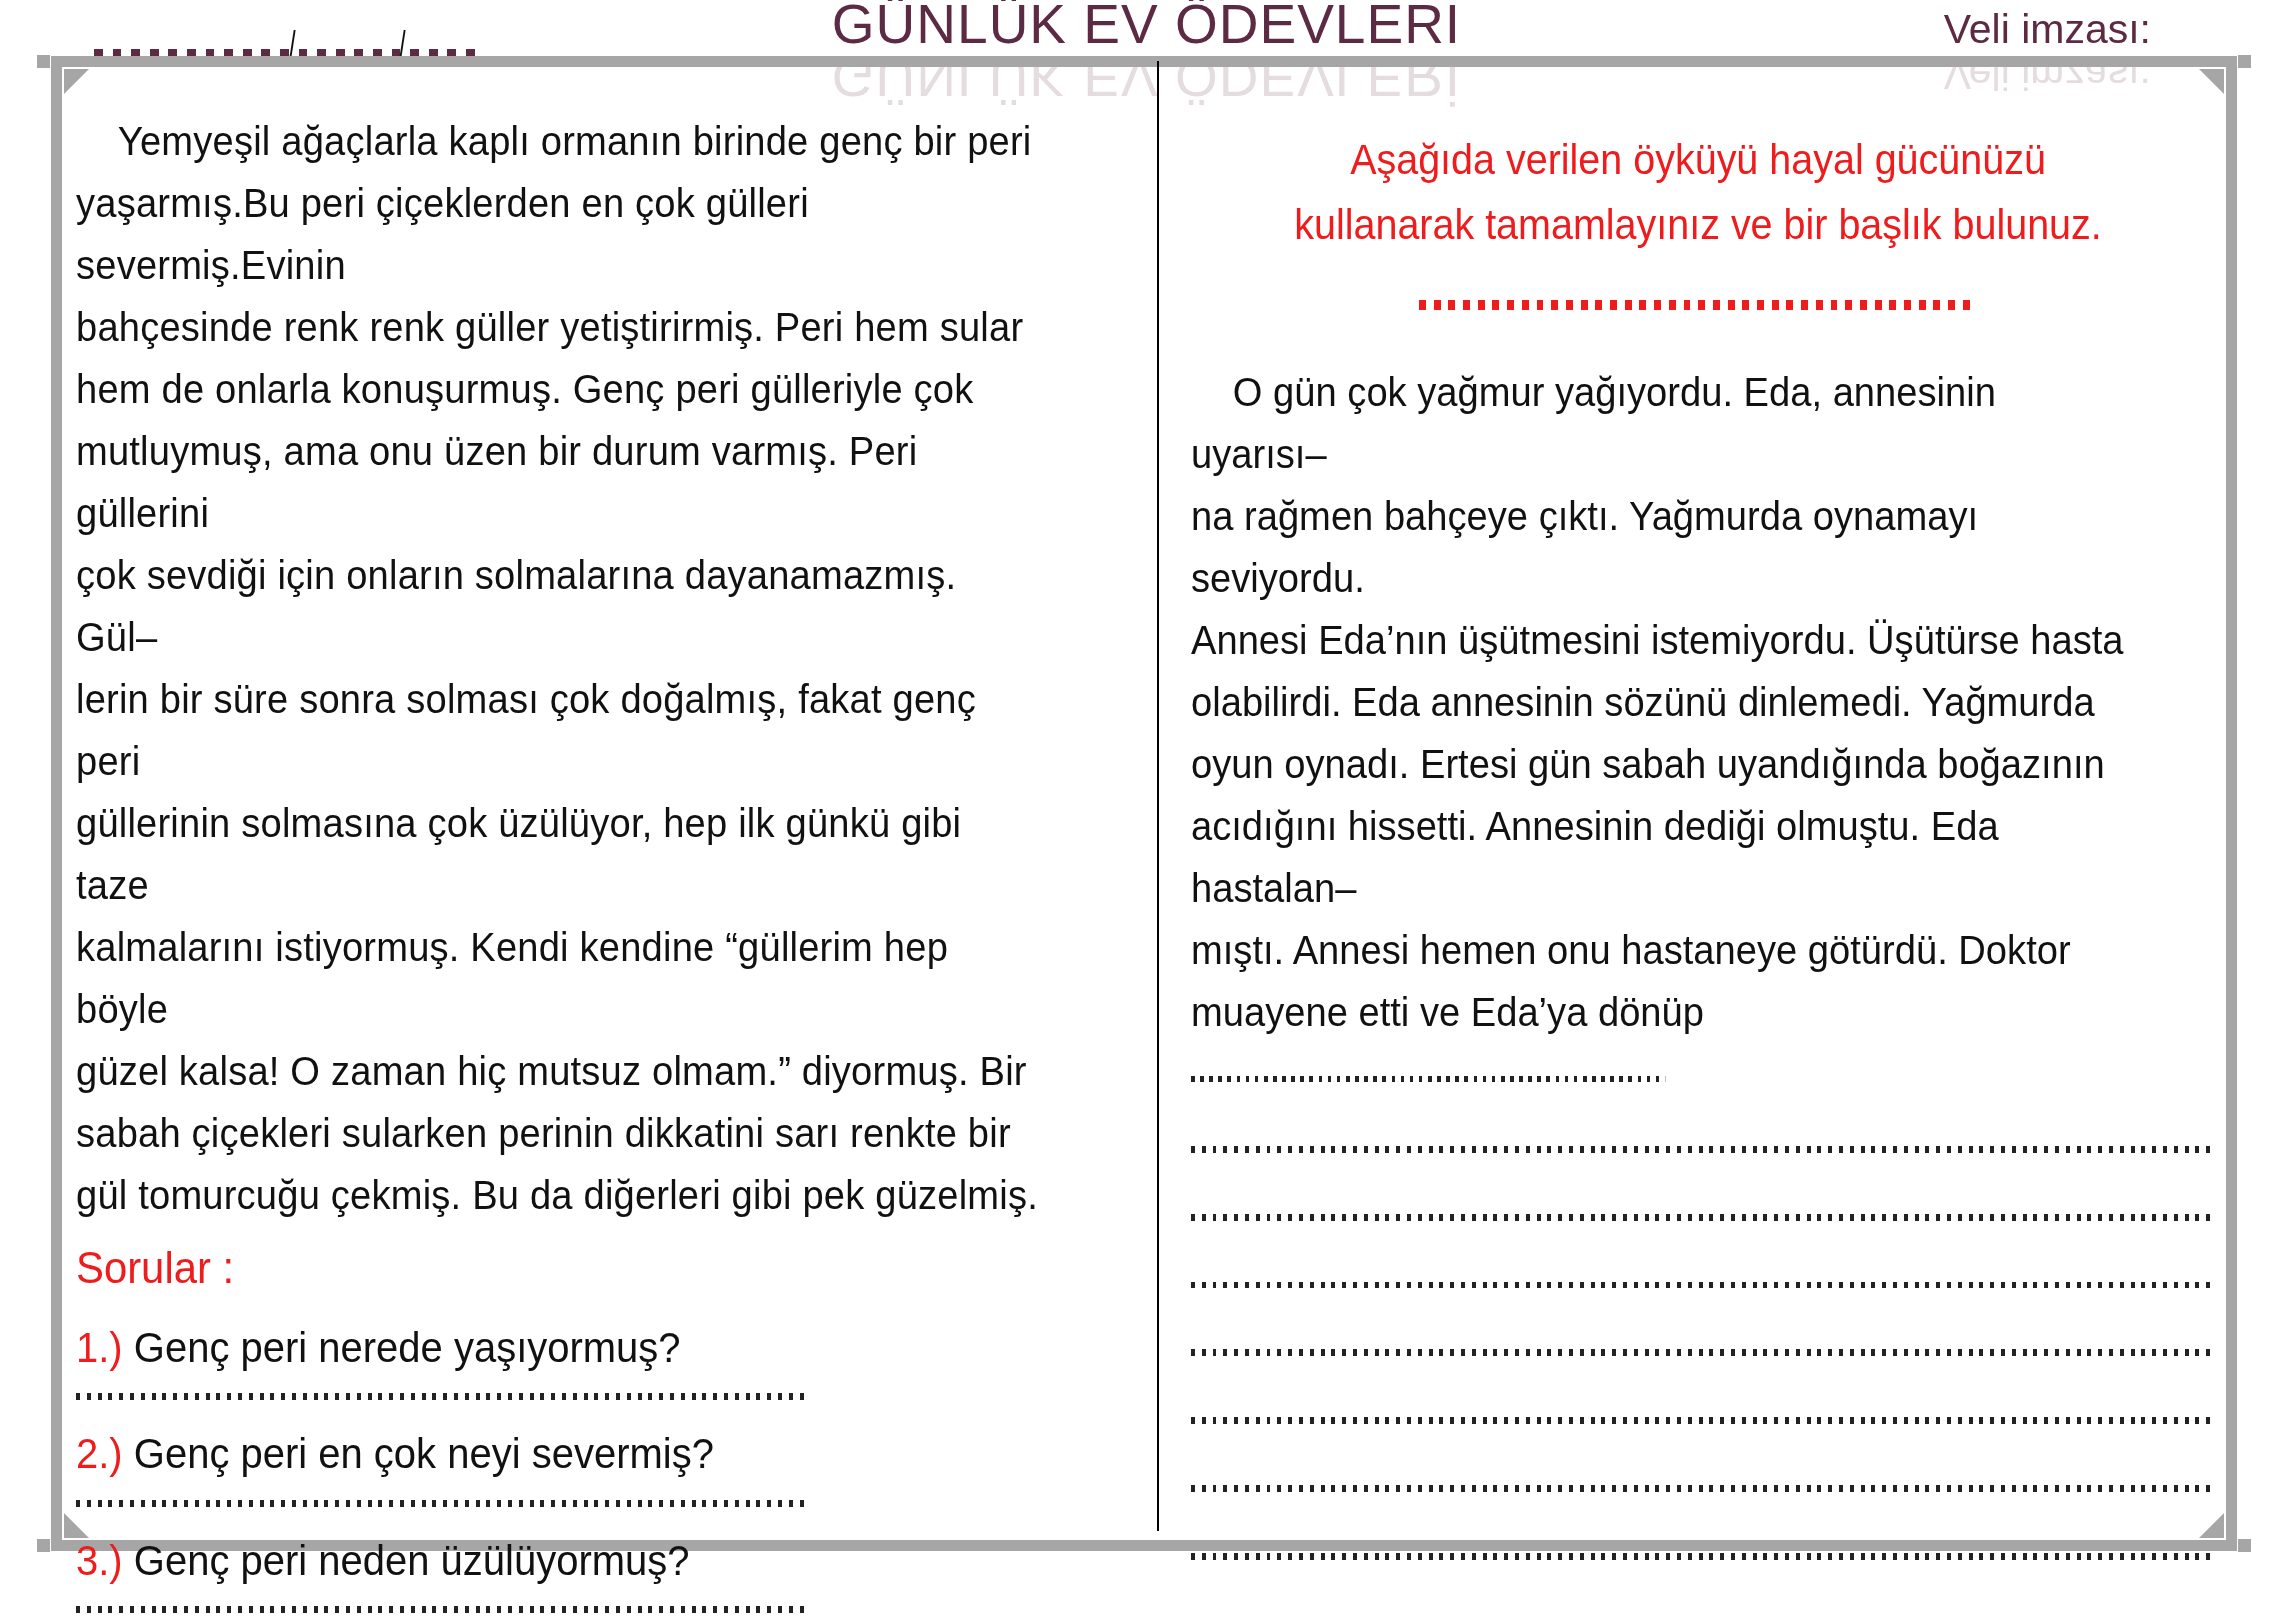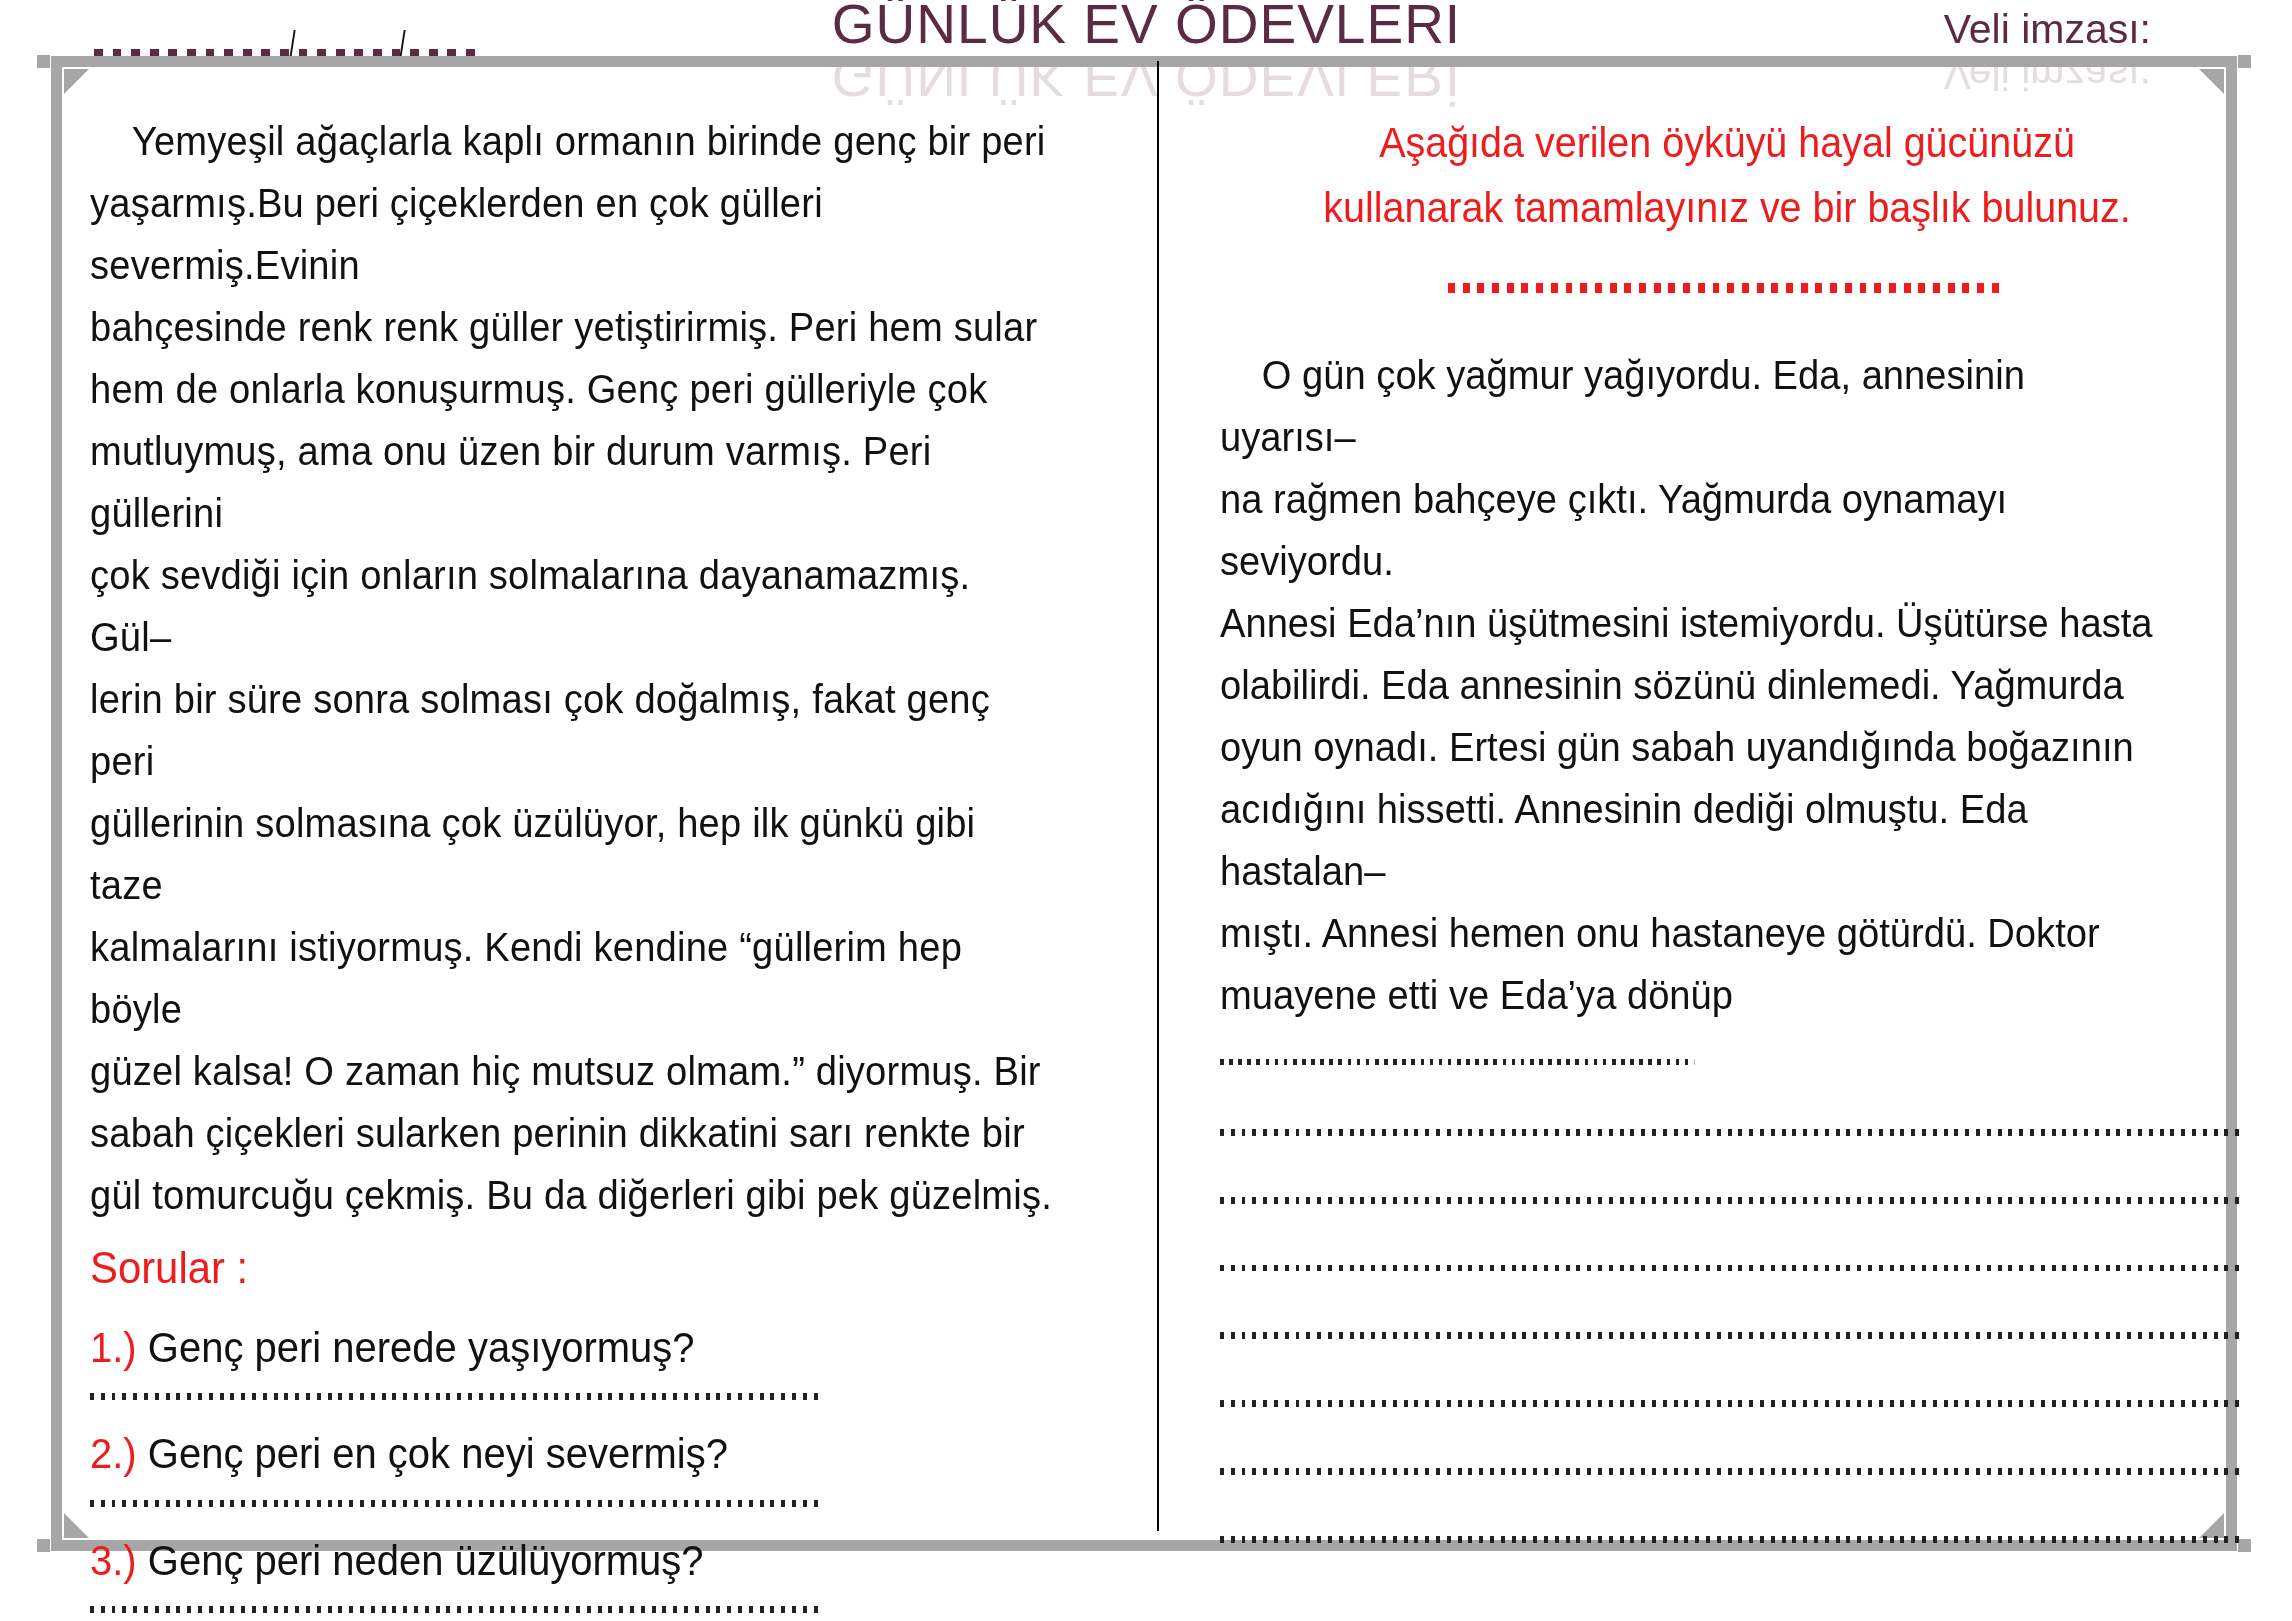--- a/index.html
+++ b/index.html
@@ -156,30 +156,29 @@
     position: absolute;
     left: 1157px;
     top: 61px;
     width: 2px;
     height: 1470px;
     background: #000000;
   }
 
   .col-left {
     position: absolute;
-    left: 90px;
+    left: 76px;
     top: 110px;
     width: 1039px;
   }
   .col-right {
     position: absolute;
     left: 1191px;
-    top: 110px;
+    top: 127px;
     width: 1014px;
-    margin-left: 29px;
   }
 
   
   .passage {
     font-family: "Liberation Sans", sans-serif;
     font-weight: 300;
     font-size: 41px;
     line-height: 62px;
     color: #111111;
     text-align: left;

